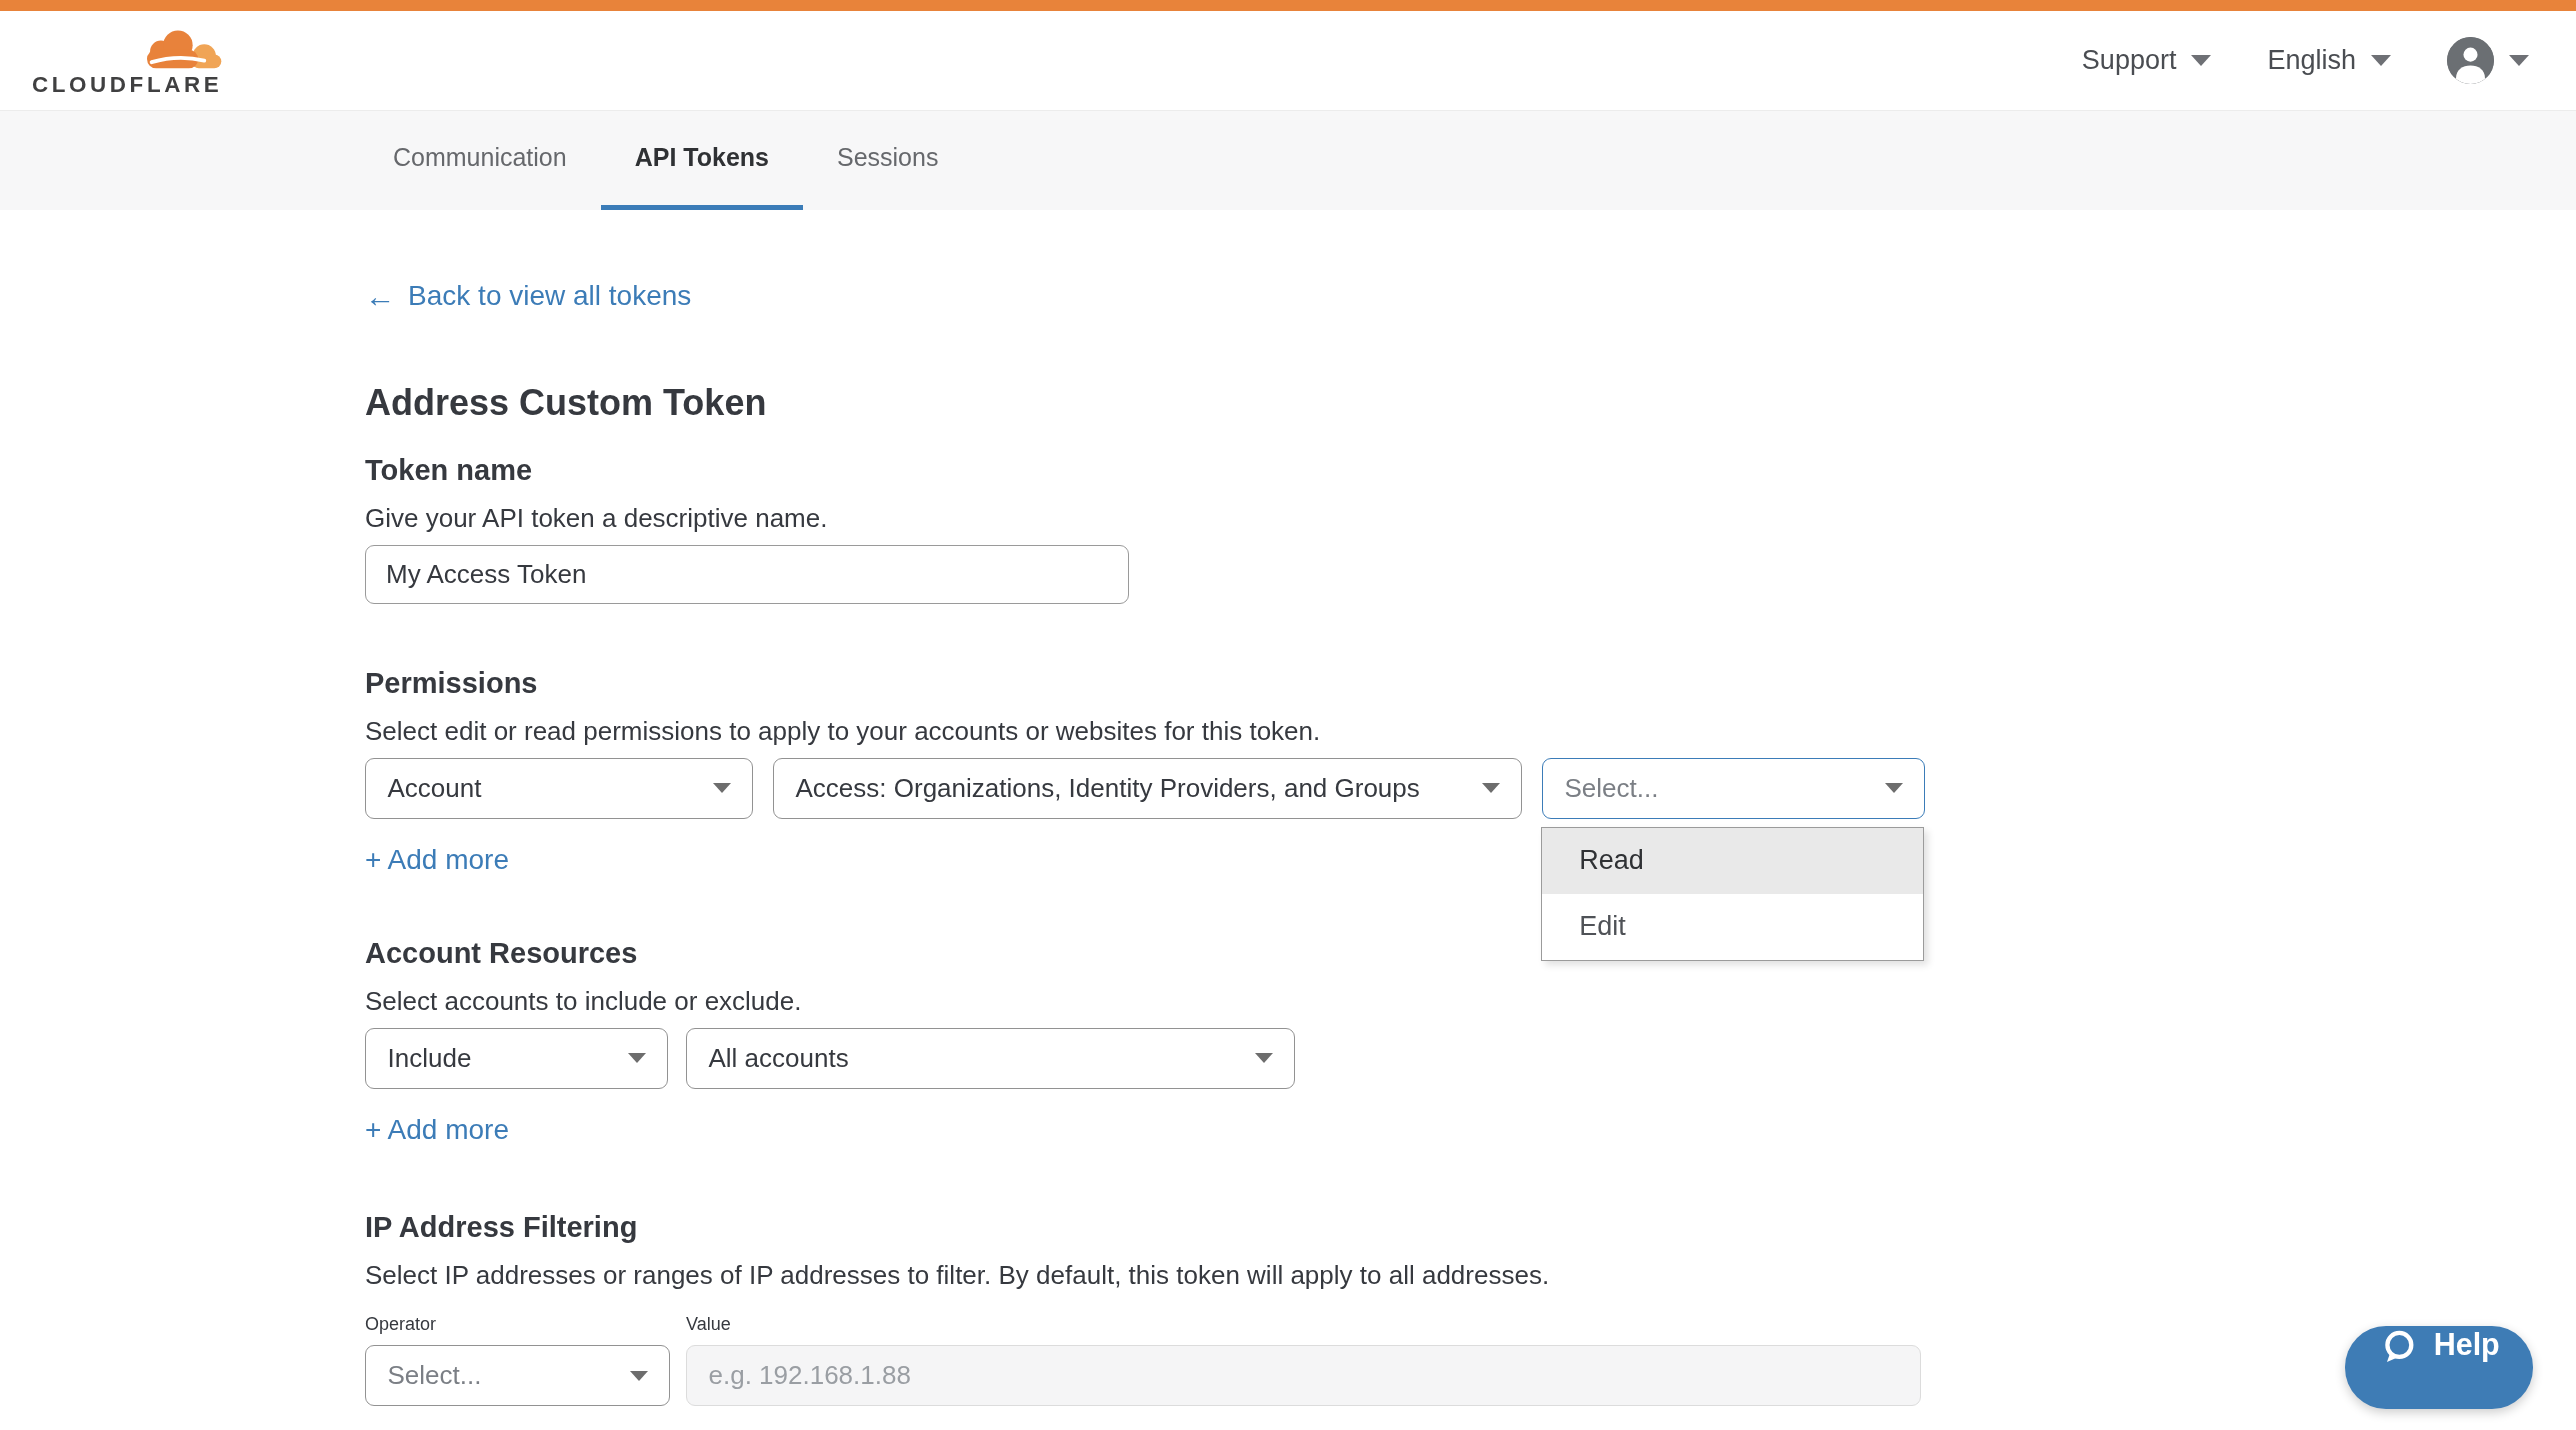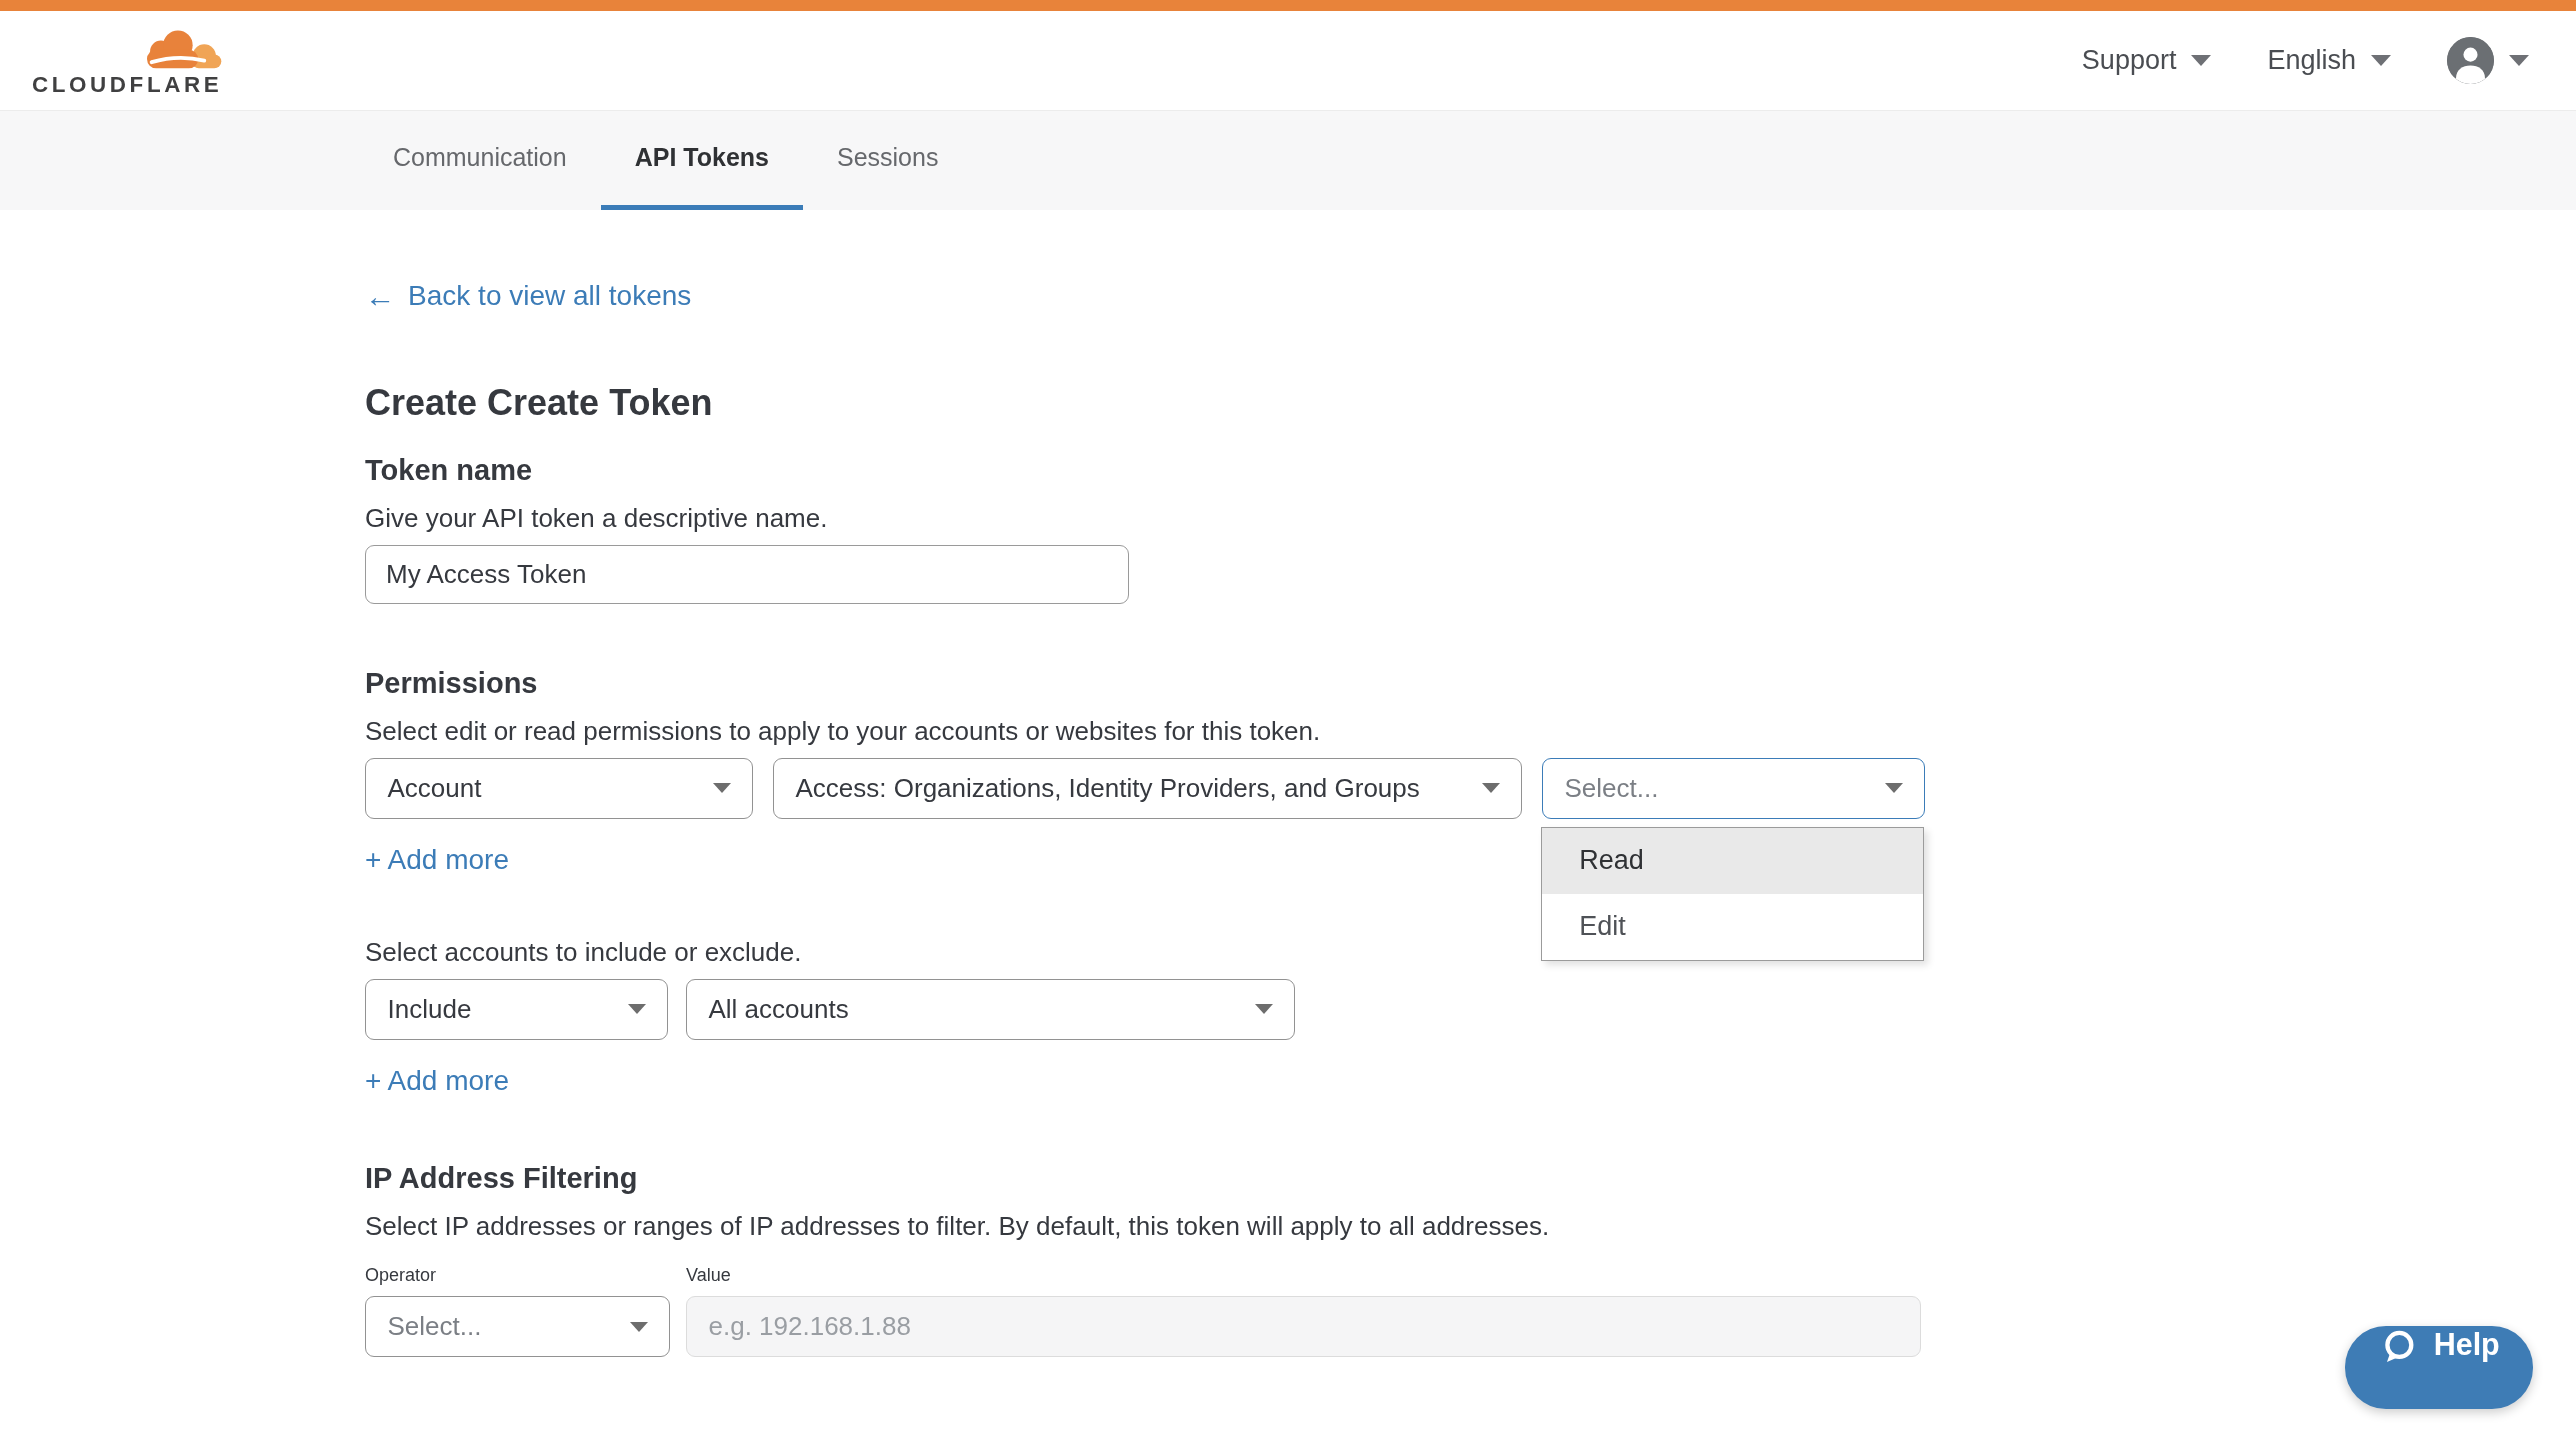--- a/index.html
+++ b/index.html
@@ -168,21 +168,21 @@
   <div class="tab">Sessions</div>
 </div>
 
 <main class="content">
 
   <a class="back-link">
     <span class="back-arrow">←</span>
     <span>Back to view all tokens</span>
   </a>
 
-  <h1 class="page-title">Create Create Token</h1>
+  <h1 class="page-title">Address Custom Token</h1>
 
   <section class="sec-token">
     <h2 class="section-h">Token name</h2>
     <p class="desc">Give your API token a descriptive name.</p>
     <input class="text-input" type="text" value="My Access Token" style="">
   </section>
 
   <section class="sec-permissions">
     <h2 class="section-h">Permissions</h2>
     <p class="desc">Select edit or read permissions to apply to your accounts or websites for this token.</p>
@@ -201,20 +201,21 @@
         <div class="menu">
           <div class="menu-option highlighted">Read</div>
           <div class="menu-option">Edit</div>
         </div>
       </div>
     </div>
     <a class="add-more">+ Add more</a>
   </section>
 
   <section class="sec-resources">
+    <h2 class="section-h">Account Resources</h2>
     <p class="desc">Select accounts to include or exclude.</p>
     <div class="row">
       <div class="select w-include">
         <span>Include</span>
         <span class="caret-sm"></span>
       </div>
       <div class="select w-accounts">
         <span>All accounts</span>
         <span class="caret-sm"></span>
       </div>

